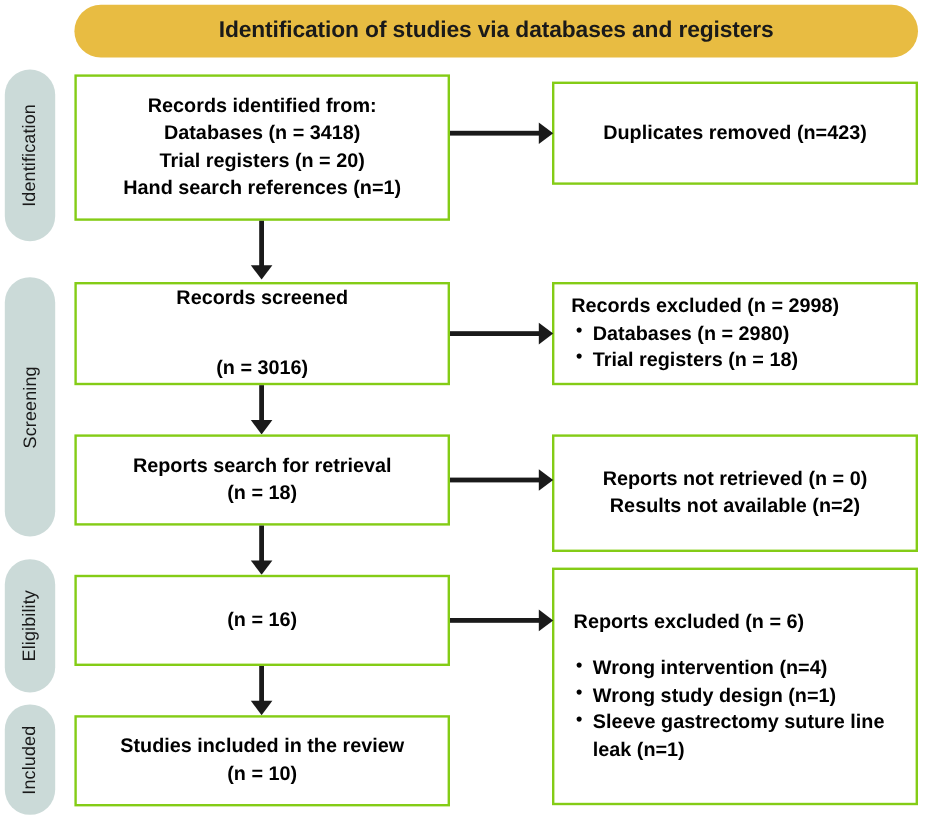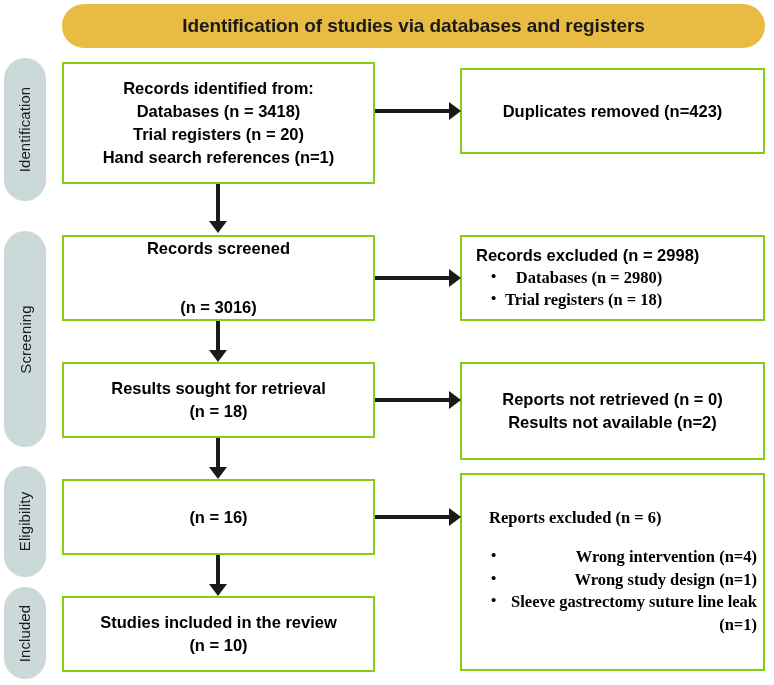--- a/index.html
+++ b/index.html
@@ -68,21 +68,21 @@
   .box {
     position: absolute;
     background: #ffffff;
     border: 2px solid #84cc16;
     box-sizing: border-box;
     display: flex;
     flex-direction: column;
     justify-content: center;
   }
   .box.center { align-items: center; text-align: center; }
-  .box.left-align { align-items: flex-start; text-align: right; }
+  .box.left-align { align-items: flex-start; text-align: left; }
 
   .box-line {
     font-size: 16.5px;
     font-weight: bold;
     line-height: 1.38;
     color: #000000;
     white-space: nowrap;
   }
 
   .bullet-list {
@@ -101,21 +101,21 @@
   .bullet-item::before {
     content: "\2022";
     position: absolute;
     left: 2px;
     top: -1px;
     font-size: 15px;
   }
   .bullet-item.wrap { white-space: normal; }
 
   .pad-l { padding-left: 14px; }
-  .pad-l-20 { padding-left: 27px; font-family: Liberation Serif, serif; }
+  .pad-l-20 { padding-left: 16px; }
   .spacer-gap { height: 16px; }
 
   
   .conn {
     position: absolute;
     background: #1a1a1a;
   }
   .conn-v { width: 4px; }
   .conn-h { height: 4px; }
 
@@ -191,21 +191,21 @@
     </ul>
   </div>
 
   <div class="conn conn-h" style="left:375px; top:276px; width:77px;"></div>
   <div class="arrow-right" style="left:449px; top:269px;"></div>
 
   <div class="conn conn-v" style="left:216px; top:321px; height:32px;"></div>
   <div class="arrow-down" style="left:209px; top:350px;"></div>
 
   <div class="box center" style="left:62px; top:362px; width:313px; height:76px;">
-    <div class="box-line">Results sought for retrieval</div>
+    <div class="box-line">Reports search for retrieval</div>
     <div class="box-line">(n = 18)</div>
   </div>
 
   <div class="box center" style="left:460px; top:362px; width:305px; height:98px;">
     <div class="box-line">Reports not retrieved (n = 0)</div>
     <div class="box-line">Results not available (n=2)</div>
   </div>
 
   <div class="conn conn-h" style="left:375px; top:398px; width:77px;"></div>
   <div class="arrow-right" style="left:449px; top:391px;"></div>

